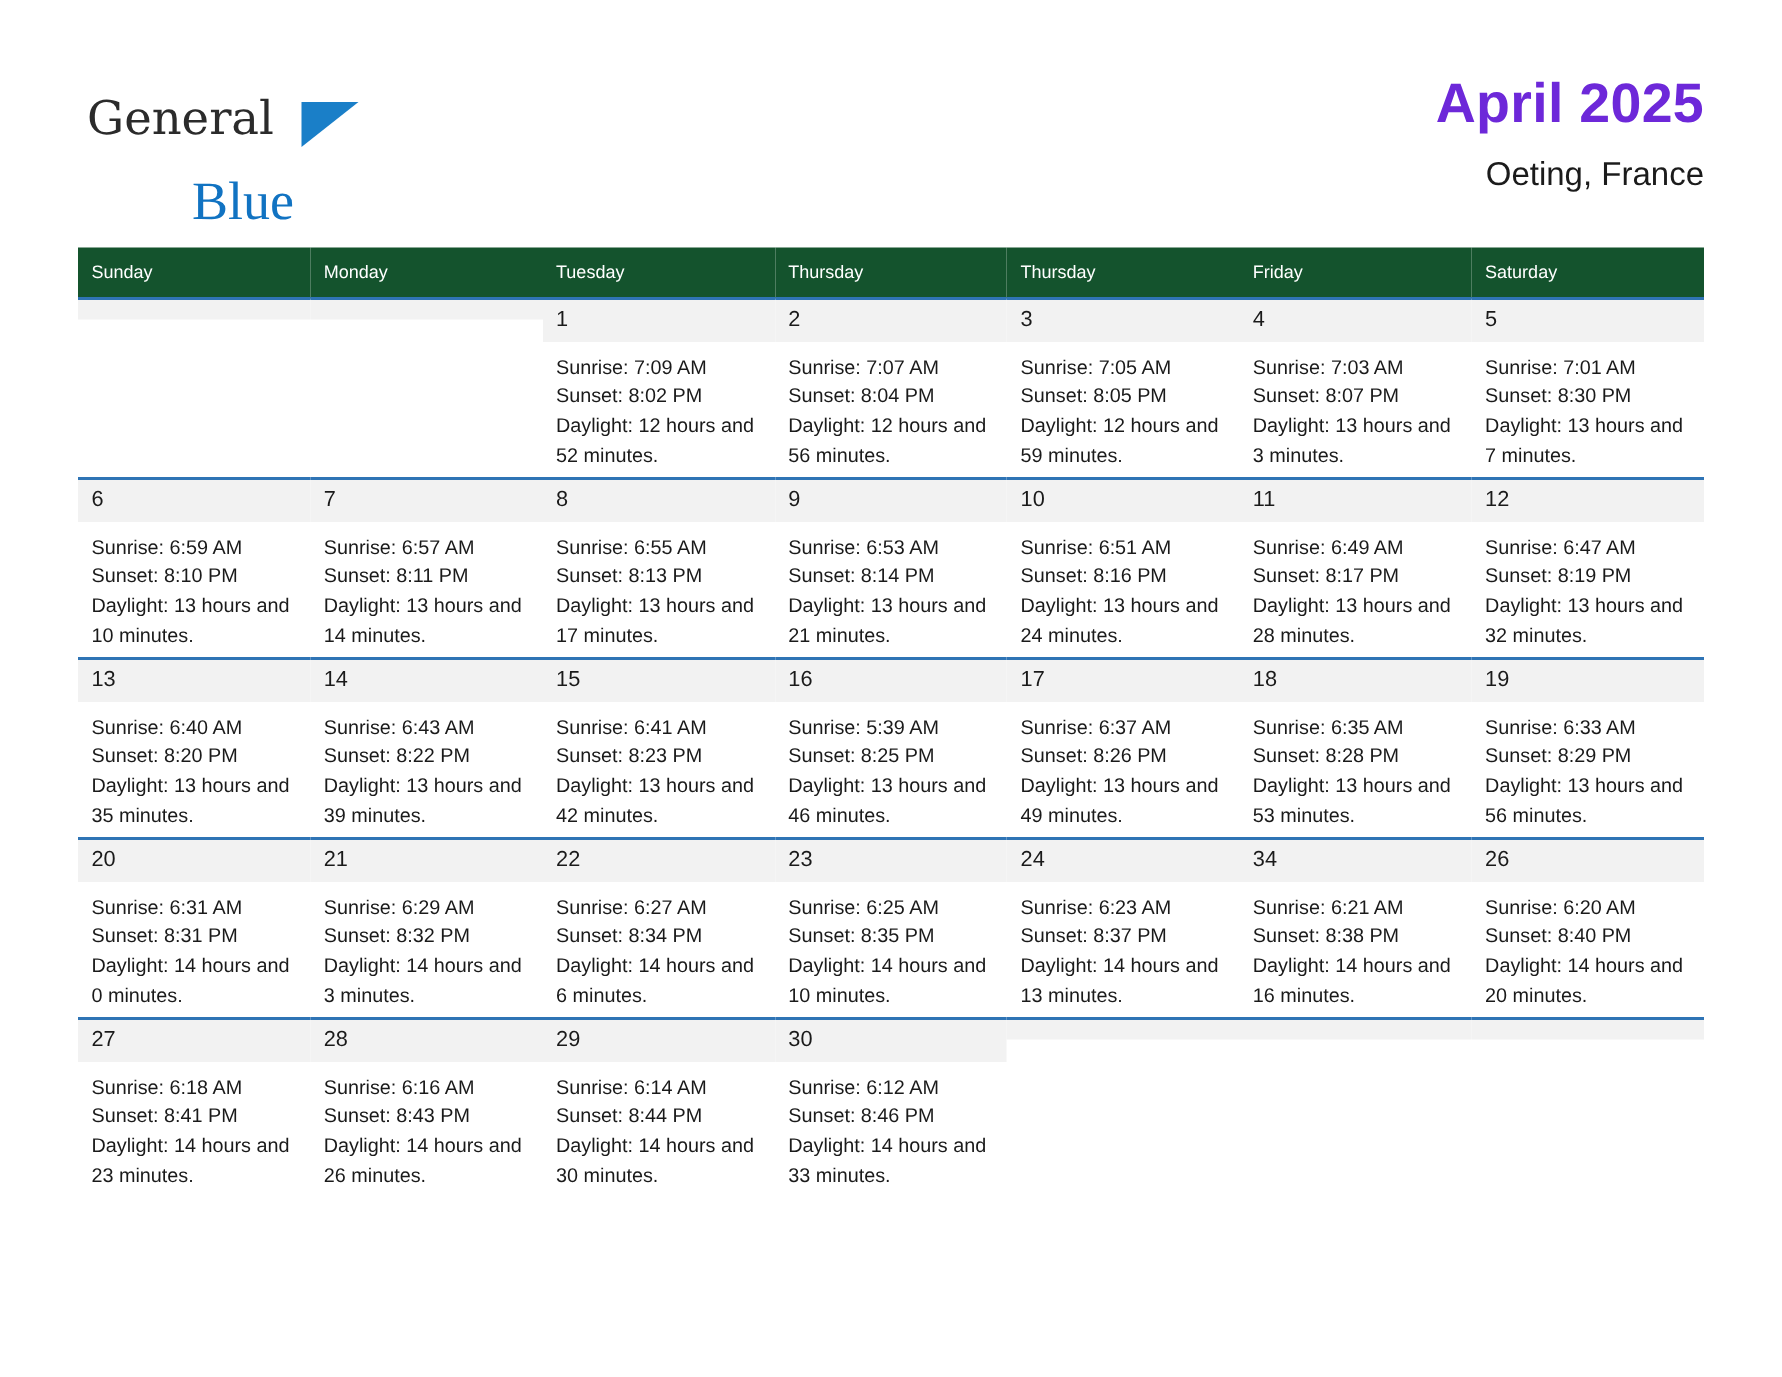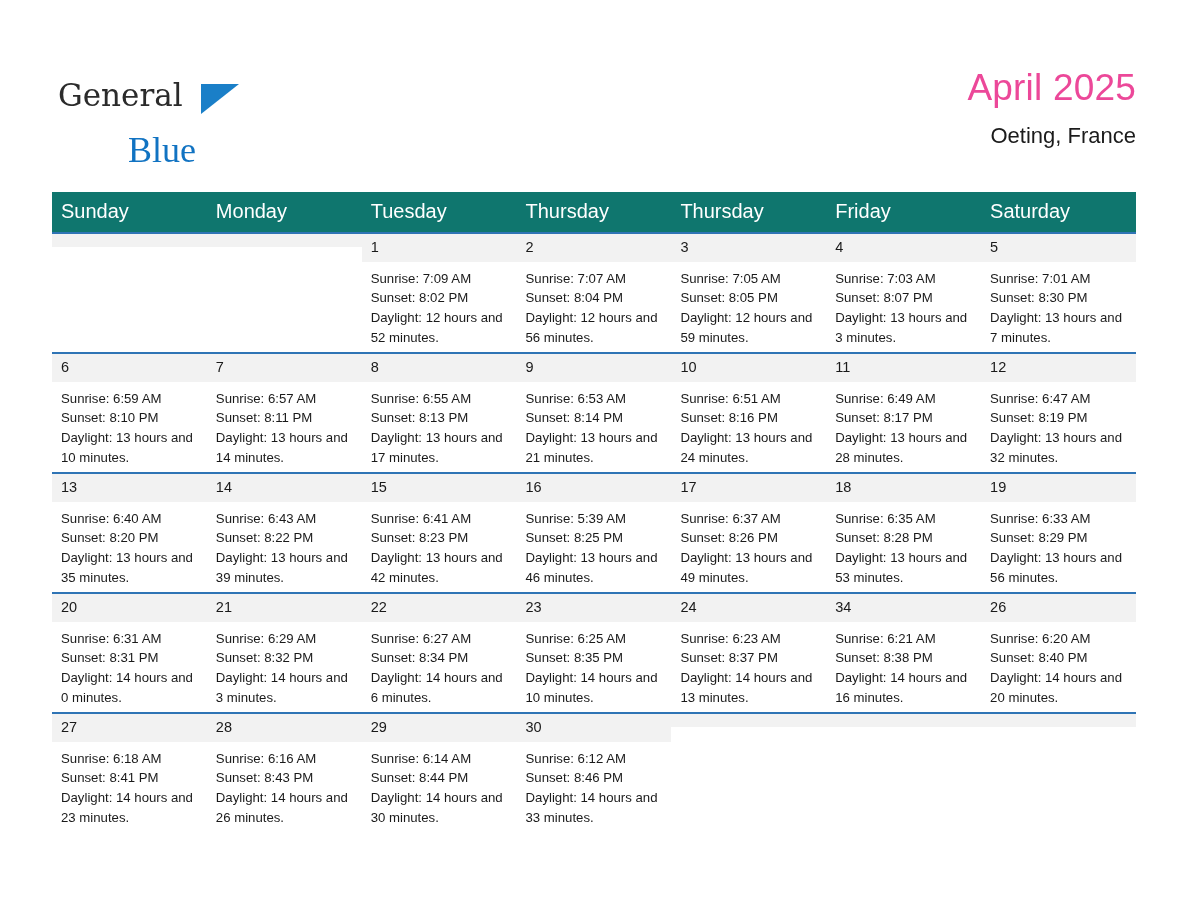--- a/index.html
+++ b/index.html
@@ -19,23 +19,23 @@
     position: relative;
     width: 1188px;
     height: 918px;
     box-sizing: border-box;
     padding: 0 52px;
   }
 
   
   .header {
     display: flex;
-    align-items: flex-start;
+    align-items: center;
     justify-content: space-between;
-    padding-top: 68px;
+    padding-top: 41px;
     height: 96px;
   }
   .brand {
     position: relative;
     width: 200px;
     height: 74px;
     line-height: 1;
   }
   .brand-general {
     font-family: "DejaVu Serif", serif;
@@ -63,42 +63,42 @@
     height: 0;
     border-left: 38px solid #1a7fc8;
     border-bottom: 30px solid transparent;
   }
   .title-block {
     text-align: right;
     padding-top: 0px;
   }
   .cal-title {
     font-size: 37px;
-    font-weight: normal;
-    color: #ec4899;
+    font-weight: bold;
+    color: #6d28d9;
     letter-spacing: 0.2px;
     line-height: 1.1;
   }
   .cal-location {
     font-size: 22px;
     color: #1b1b1b;
     margin-top: 14px;
   }
 
   
   .calendar {
     margin-top: 28px;
     width: 1084px;
     border-collapse: collapse;
     table-layout: fixed;
   }
   .calendar th {
-    background: #0f766e;
+    background: #14532d;
     color: #ffffff;
-    font-size: 20px;
+    font-size: 12px;
     font-weight: normal;
     text-align: left;
     padding: 8px 0 9px 9px;
     height: 16px;
   }
   .calendar td {
     vertical-align: top;
     padding: 0;
     width: 154.8px;
     border-top: 2px solid #2f74b5;

